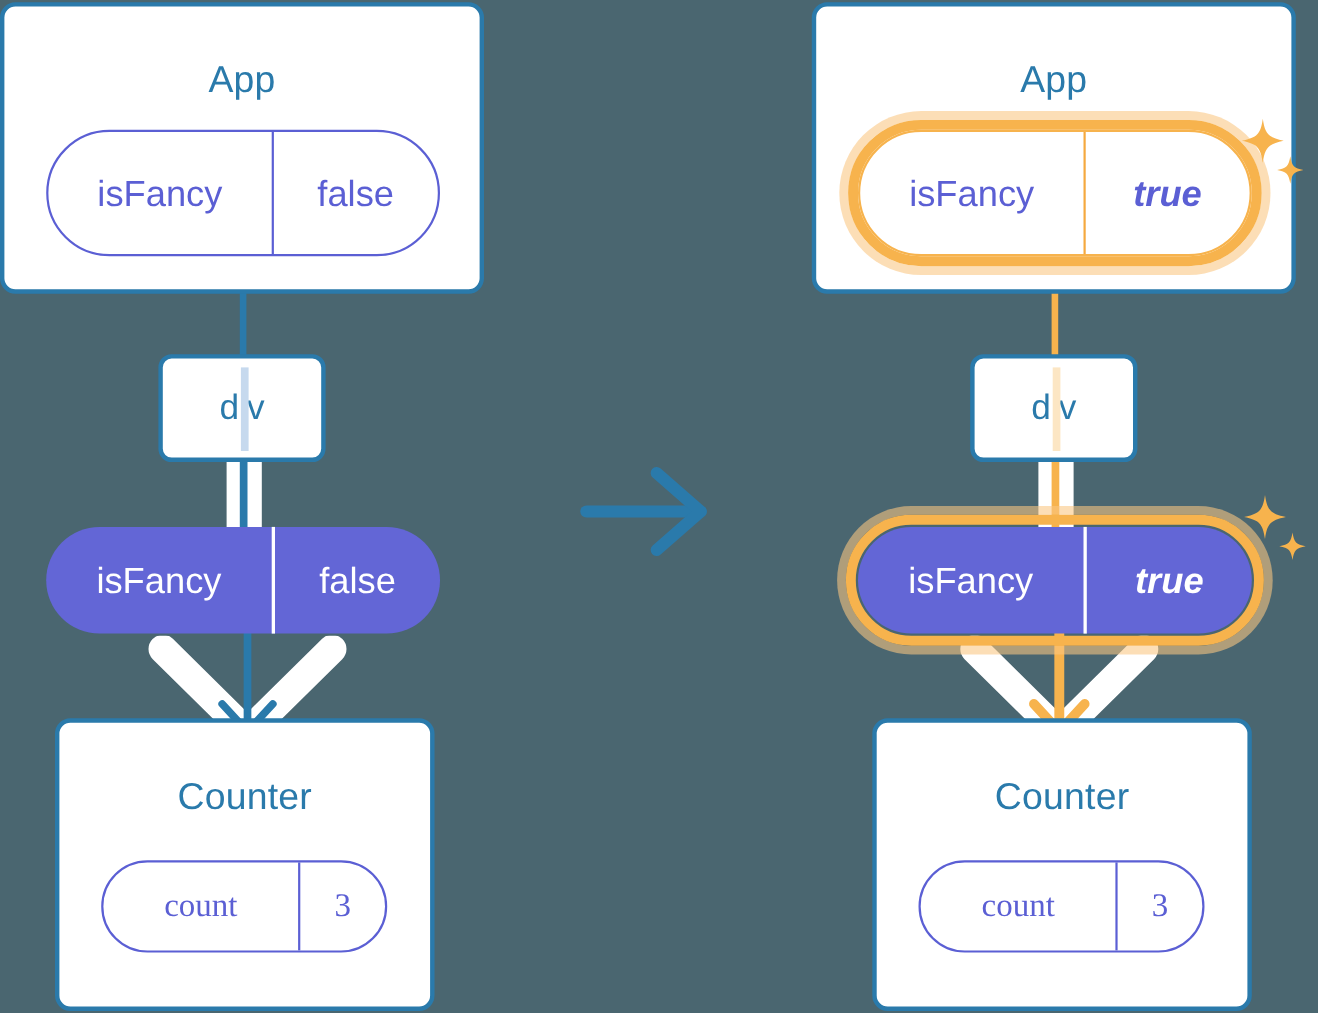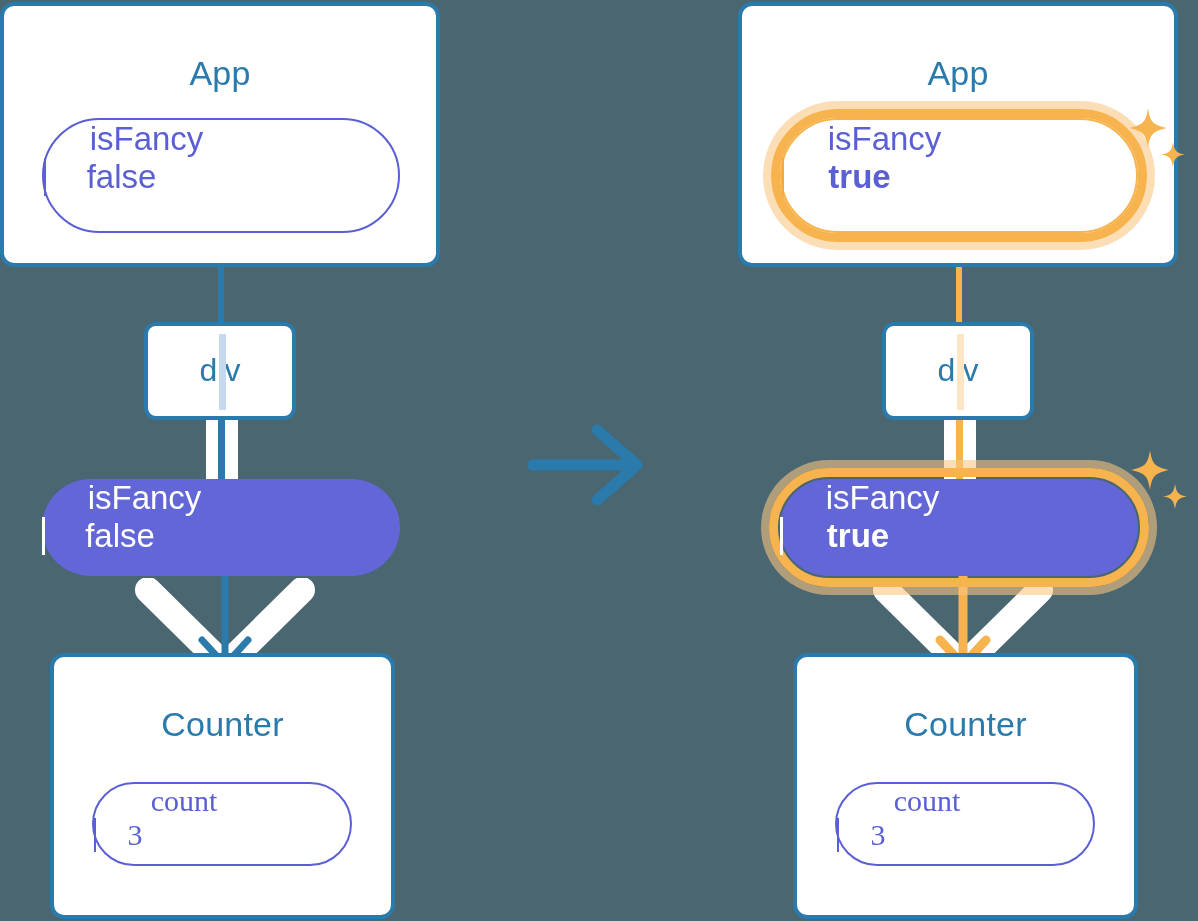--- a/index.html
+++ b/index.html
@@ -63,21 +63,20 @@
     z-index: 3;
   }
 
   
   .pill {
     position: absolute;
     display: flex;
     align-items: stretch;
     box-sizing: border-box;
     z-index: 7;
-    flex-direction: column;
   }
   .pill-outline {
     border: 2.5px solid #5b5fd4;
     border-radius: 999px;
     background: #fff;
   }
   .pill-solid {
     background: #6366d6;
     border-radius: 999px;
   }
@@ -111,21 +110,21 @@
   .pill-mid .pill-val { width: 153px; }
 
   .pill-count {
     left: 92px; top: 782px; width: 260px; height: 84px;
     font-size: 30px;
     font-family: Liberation Serif, serif;
   }
   .pill-count .pill-key { width: 180px; }
   .pill-count .pill-val { width: 80px; }
 
-  .bold-val { font-weight: bold; }
+  .bold-val { font-weight: bold; font-style: italic; }
 
   
   .hl-ring {
     position: absolute;
     border-radius: 999px;
     border: 9px solid #f7b34d;
     box-shadow: 0 0 0 8px rgba(250,199,129,.58);
     box-sizing: border-box;
     z-index: 6;
     pointer-events: none;

